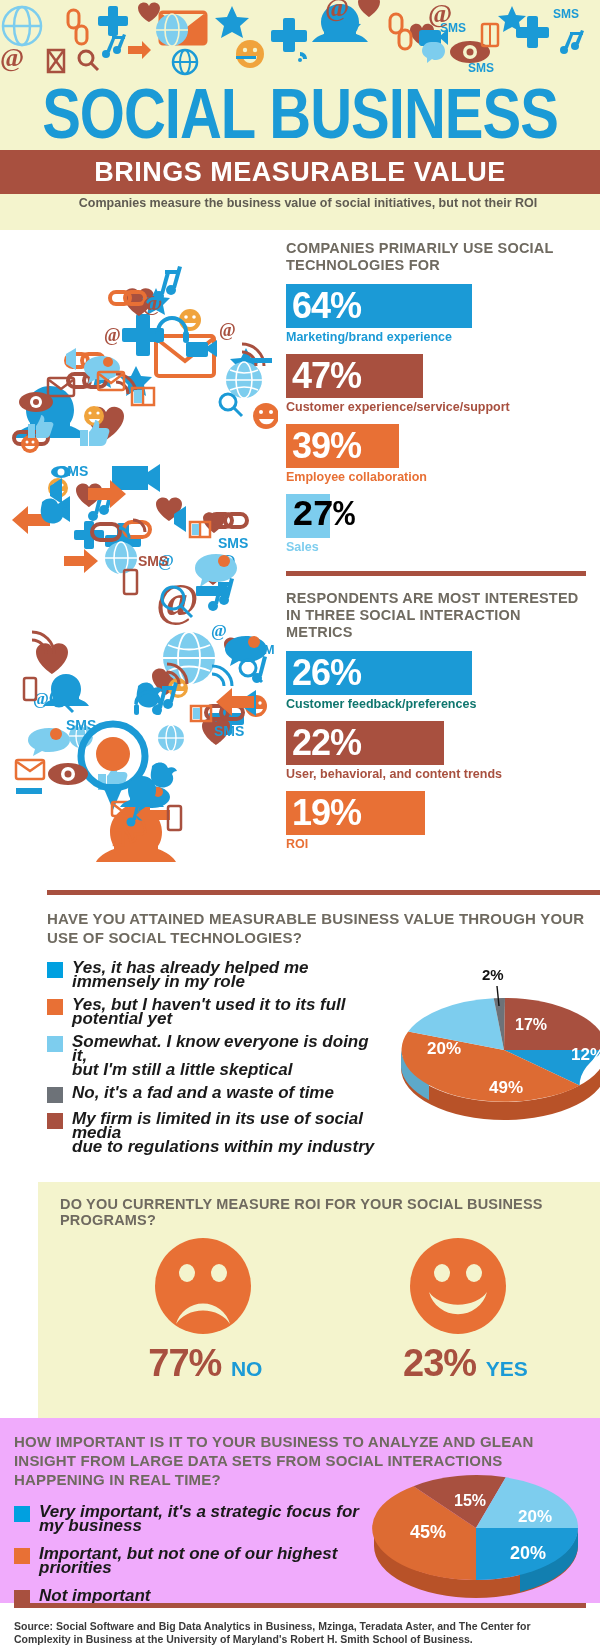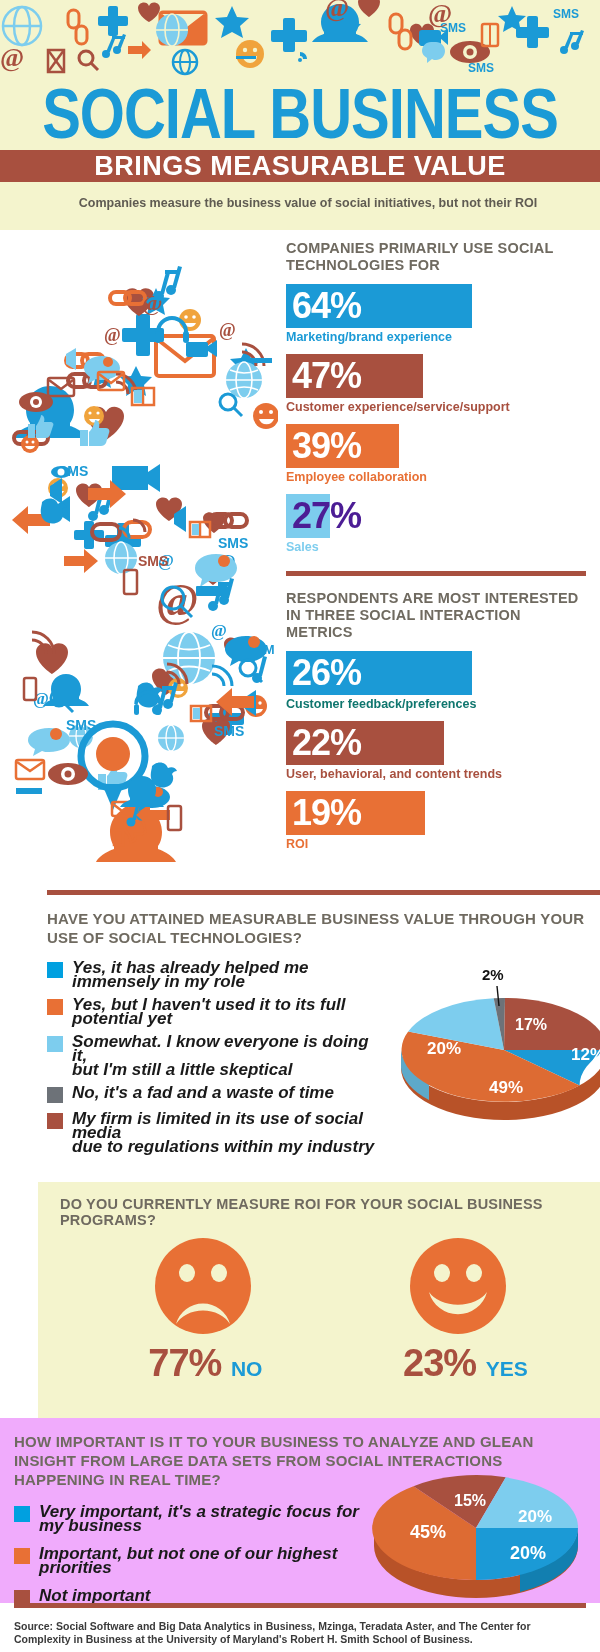--- a/index.html
+++ b/index.html
@@ -46,21 +46,21 @@
     text-align: center;
     letter-spacing: -1px;
     font-family: "Liberation Sans", sans-serif;
     transform: scaleY(1.22);
     transform-origin: top center;
     padding-top: 2px;
   }
   .subtitle-bar {
     position: absolute;
     top: 150px; left: 0;
-    width: 600px; height: 32px;
+    width: 600px; height: 44px;
     background: #a8503f;
     display: flex;
     align-items: center;
     justify-content: center;
   }
   .subtitle-bar .txt {
     color: #ffffff;
     font-size: 27px;
     font-weight: bold;
     letter-spacing: 0.5px;
@@ -116,21 +116,21 @@
     padding-left: 6px;
     white-space: nowrap;
     letter-spacing: -1px;
   }
   .bar-label {
     font-size: 12.5px;
     font-weight: bold;
     margin-top: 2px;
     line-height: 15px;
   }
-  .bar-overflow .val { color: #4c1d95; }
+  .bar-overflow .val { color: #000000; font-family: Liberation Mono, monospace; }
 
   .divider {
     height: 5px;
     background: #a8503f;
     margin: 16px 0 14px 0;
   }
 
   
   .sec-attained {
     position: relative;

